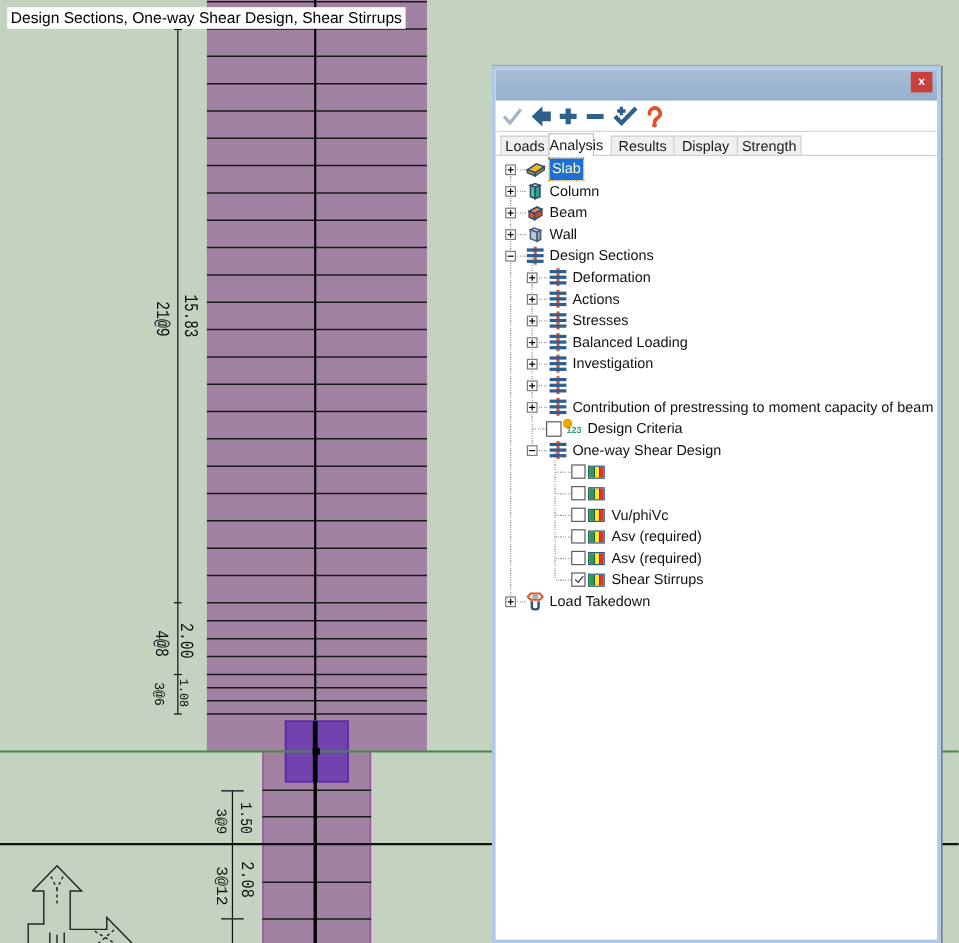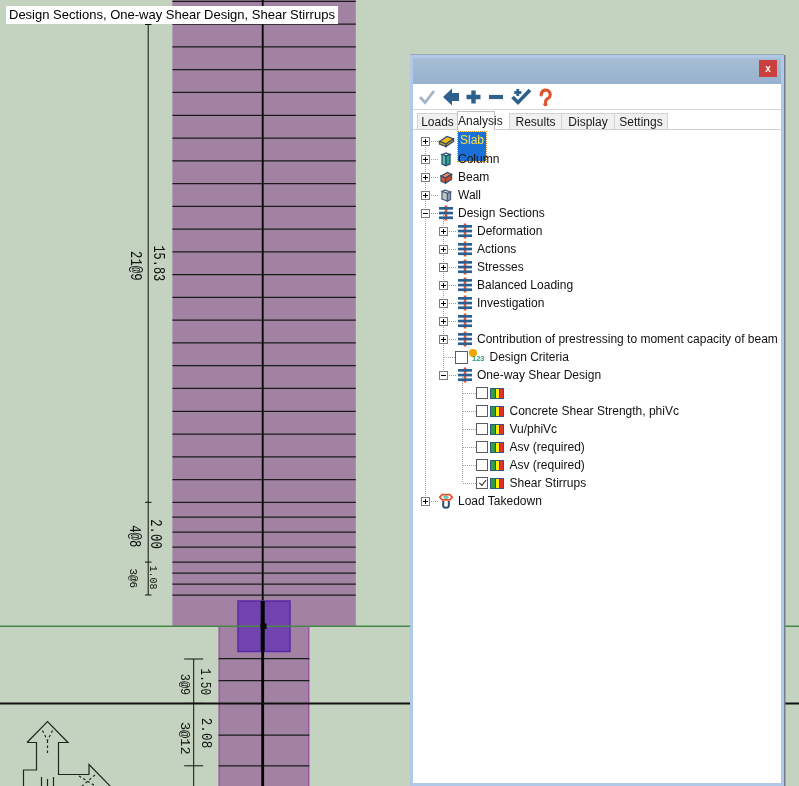--- a/index.html
+++ b/index.html
@@ -35,21 +35,21 @@
 .cb { position:absolute; top:3px; width:12px; height:12px; border:1px solid #5c5c5c; background:#fff; }
 .ck { position:absolute; left:1.5px; top:2px; width:7px; height:3.5px;
   border-left:1.6px solid #333; border-bottom:1.6px solid #333; transform:rotate(-50deg); }
 .legend { position:absolute; top:3.5px; width:14px; height:11px; border:1px solid #2c5a84;
   background:linear-gradient(to right,#2f9e3f 0 4px,#24506e 4px 5px,#ffee00 5px 8px,#24506e 8px 9px,#e03228 9px 12px); }
 .icon { position:absolute; top:1px; }
 .vdots { position:absolute; width:1px;
   background:repeating-linear-gradient(to bottom,#9e9e9e 0 1px,transparent 1px 2px); }
 .hdots { position:absolute; height:1px;
   background:repeating-linear-gradient(to right,#9e9e9e 0 1px,transparent 1px 2px); }
-.sel { background:#1a70d6; color:#fde047; padding:0 2px; display:inline-block; height:29px; line-height:17px; outline:1px dotted #df8d12; position:relative; top:-1px; }
+.sel { background:#1a70d6; color:#fef9c3; padding:0 2px; display:inline-block; height:18px; line-height:17px; outline:1px dotted #df8d12; position:relative; top:-1px; }
 </style>
 </head>
 <body>
 <svg id="canvas" width="799" height="786" viewBox="0 0 799 786">
   <rect x="0" y="0" width="799" height="786" fill="#c3d3c0"></rect>
   <rect x="172.4" y="0" width="183.4" height="626" fill="#a282a3"></rect>
   <rect x="218.6" y="626" width="90.7" height="160" fill="#a282a3"></rect>
   <rect x="218.6" y="626" width="1.3" height="160" fill="#9c55a2"></rect>
   <rect x="308" y="626" width="1.3" height="160" fill="#9c55a2"></rect>
   <g stroke="#1a1a1a" stroke-width="1.25">
@@ -154,21 +154,21 @@
       <path d="M104.8,5 L104.8,12 M101.3,8.5 L108.3,8.5" stroke="#2e608e" stroke-width="2.8"></path>
       <path d="M128.2,10.8 A4.5,4.5 0 1 1 134.6,14.6 Q132.6,15.8 132.6,17.6" stroke="#e0512c" stroke-width="3.2" fill="none" stroke-linecap="round"></path>
       <circle cx="132.4" cy="20.3" r="2" fill="#e0512c"></circle>
     </svg>
   </div>
   <div class="tabs">
     <div class="tab" style="left:4px;width:41px;">Loads</div>
     <div class="tab active" style="left:44px;width:38px;">Analysis</div>
     <div class="tab" style="left:96px;width:53px;">Results</div>
     <div class="tab" style="left:148px;width:54px;">Display</div>
-    <div class="tab" style="left:201px;width:54px;">Settings</div>
+    <div class="tab" style="left:201px;width:54px;">Strength</div>
   </div>
   <div class="tabline"></div>
   <div id="tree">
       <div class="vdots" style="left:12px;top:83px;height:360px;"></div>
       <div class="vdots" style="left:30px;top:155px;height:162px;"></div>
       <div class="vdots" style="left:49px;top:317px;height:108px;"></div>
       <div class="row" style="top:74px">
         <div class="hdots" style="left:18px;top:9px;width:7px;"></div>
         <span class="exp plus" style="left:8px"></span>
         <span class="icon" style="left:25px"><svg width="17" height="16" viewBox="0 0 17 16">
@@ -315,21 +315,20 @@
       </div>
       <div class="row" style="top:326px">
         <div class="hdots" style="left:50px;top:9px;width:13px;"></div>
         <span class="cb" style="left:63px"></span>
         <span class="legend" style="left:77px"></span>
       </div>
       <div class="row" style="top:344px">
         <div class="hdots" style="left:50px;top:9px;width:13px;"></div>
         <span class="cb" style="left:63px"></span>
         <span class="legend" style="left:77px"></span>
-        <span class="lbl" style="left:96.5px">Concrete Shear Strength, phiVc</span>
       </div>
       <div class="row" style="top:362px">
         <div class="hdots" style="left:50px;top:9px;width:13px;"></div>
         <span class="cb" style="left:63px"></span>
         <span class="legend" style="left:77px"></span>
         <span class="lbl" style="left:96.5px">Vu/phiVc</span>
       </div>
       <div class="row" style="top:380px">
         <div class="hdots" style="left:50px;top:9px;width:13px;"></div>
         <span class="cb" style="left:63px"></span>

